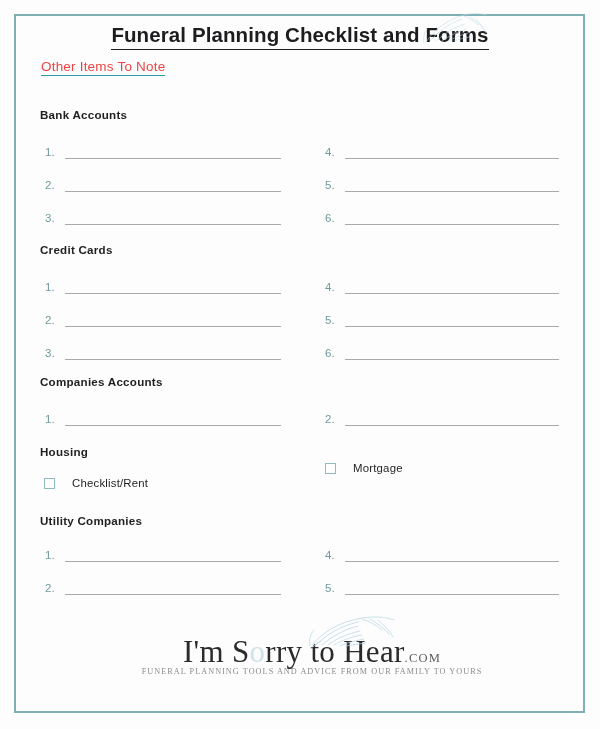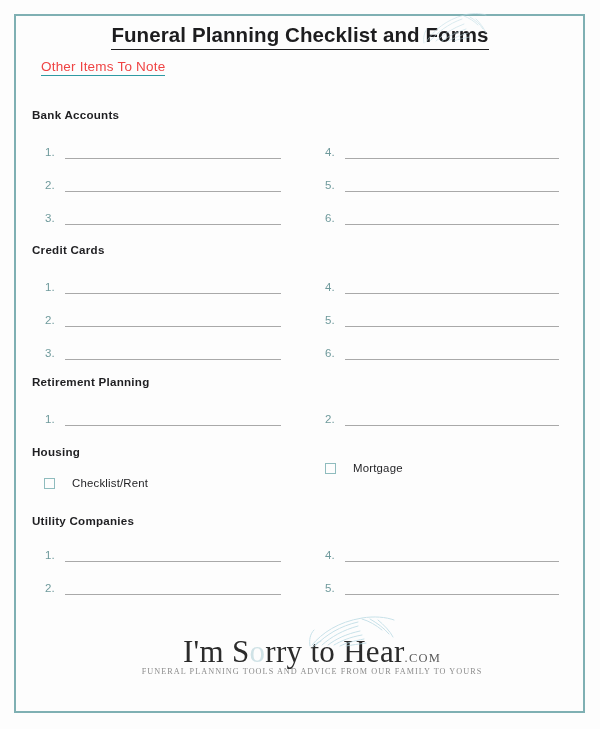--- a/index.html
+++ b/index.html
@@ -82,21 +82,21 @@
     position: absolute;
     left: 0;
     top: 0;
     width: 600px;
   }
 
   .section { position: absolute; left: 0; width: 600px; }
 
   .sec-heading {
     position: absolute;
-    left: 32px;
+    left: 40px;
     top: 0;
     font-size: 11.6px;
     font-weight: 600;
     color: #1f1f22;
     letter-spacing: 0.25px;
     white-space: nowrap;
   }
 
   .rows { position: absolute; left: 0; top: 0; width: 600px; }
 
@@ -278,21 +278,21 @@
             <span class="row-num">5.</span>
             <span class="row-line"></span>
           </div>
           <div class="row-item col-right" style="top: 101px;">
             <span class="row-num">6.</span>
             <span class="row-line"></span>
           </div>
         </div>
       </div>
       <div class="section" style="top: 375px;">
-        <div class="sec-heading">Retirement Planning</div>
+        <div class="sec-heading">Companies Accounts</div>
         <div class="rows">
           <div class="row-item col-left" style="top: 35px;">
             <span class="row-num">1.</span>
             <span class="row-line"></span>
           </div>
           <div class="row-item col-right" style="top: 35px;">
             <span class="row-num">2.</span>
             <span class="row-line"></span>
           </div>
         </div>

